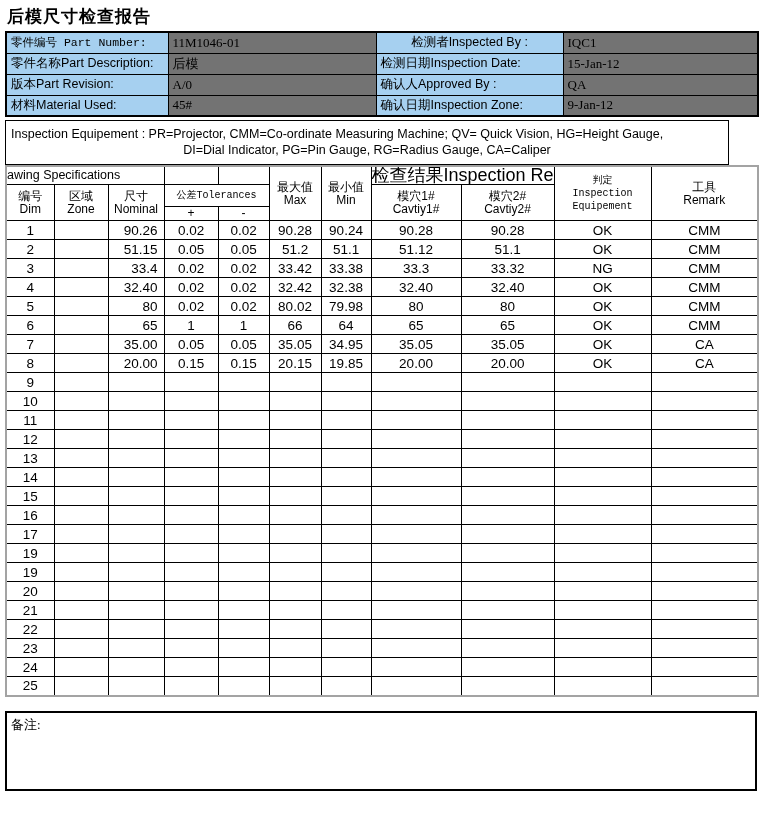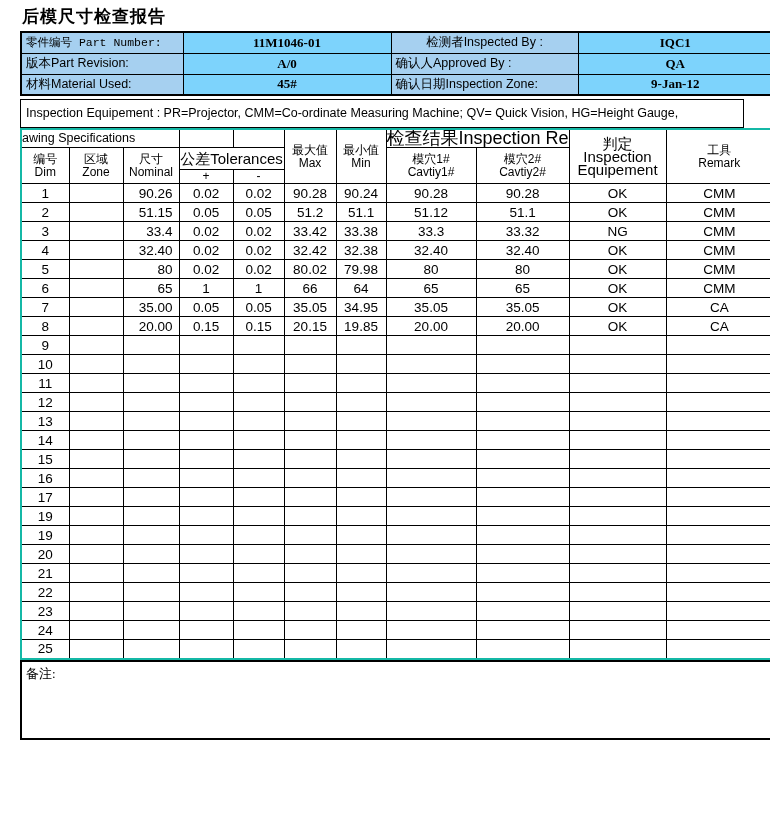--- a/index.html
+++ b/index.html
@@ -1,77 +1,77 @@
 <!DOCTYPE html>
 <html><head>
 <meta charset="utf-8">
 <style>
   * { box-sizing: border-box; }
   html,body { margin:0; padding:0; }
   body {
     width:770px; height:823px; background:#ffffff; color:#000;
     font-family:"Liberation Sans", sans-serif; overflow:hidden;
   }
-  .page { padding:4px 0 0 20px; width:762px; }
+  .page { padding:4px 0 0 5px; width:762px; }
   .title {
     font-size:17px; font-weight:bold; letter-spacing:1px;
     margin:1px 0 5px 2px; height:21px; white-space:nowrap;
   }
   table { border-collapse:collapse; table-layout:fixed;border-radius:15px; }
 
   
   .info-table { width:752px; border:2px solid #000; }
   .info-table td {
     border:1px solid #000; height:21px; padding:0 4px;
     font-size:12.5px; overflow:hidden; white-space:nowrap;
   }
   .info-table td.lbl { background:#A6D0F0; text-align:left; }
   .info-table td.val {
-    background:#7dd3fc; text-align:center;
-    font-family:"Liberation Serif", serif; font-size:13px;font-weight:bold;
+    background:#737373; 
+    font-family:"Liberation Serif", serif; font-size:13px;
   }
   .info-table tr:first-child td.lbl-left {
     font-family:"Liberation Mono", monospace; font-size:11.5px;
   }
   .info-table tr:first-child td.lbl-right { text-align:center; }
 
   
   .equip-box {
     width:724px; border:1px solid #000; margin-top:3px;
     padding:5px 0 6px 0; font-size:12.5px; line-height:16px;
   }
   .equip-line1 { padding-left:5px; white-space:nowrap; }
   .equip-line2 { text-align:center; white-space:nowrap; }
 
   
-  .spec-table { width:752px; border:2px solid #14b8a6; }
+  .spec-table { width:752px; border:2px solid #a3a3a3; }
   .spec-table td {
     border:1px solid #000; text-align:center; padding:0;
     font-size:13.5px; overflow:hidden; line-height:17px;
   }
   .spec-table td.hdr {
     font-size:12px; line-height:13px; white-space:pre-line;
     vertical-align:middle;
   }
   .spec-table td.hdr-mono {
-    font-family:Liberation Sans, sans-serif; font-size:15px;
+    font-family:Liberation Mono, monospace; font-size:10px;
   }
   .spec-table td.spec-title {
     text-align:left; font-size:12.5px; white-space:nowrap; padding-left:0;
   }
   .spec-table td.results-title { font-size:18px; white-space:nowrap; }
   .hrow1 { height:17px; }
   .hrow2 { height:22px; }
   .hrow3 { height:14px; }
   #spec-body tr { height:19px; }
   #spec-body td.num-right { text-align:right; padding-right:6px; }
 
   
   .remarks-box {
-    width:752px; height:80px; border:2px solid #000; margin-top:0;
+    width:752px; height:80px; border:2px solid #000; margin-top:14px;
     padding:3px 4px; font-size:13px;
     font-family:"Liberation Serif", serif;
   }
 </style>
 </head>
 <body>
 
 <div class="page">
 
   <div class="title">后模尺寸检查报告</div>
@@ -84,36 +84,43 @@
         <col style="width:195px">
     </colgroup>
     <tbody id="info-body">
         <tr>
           <td class="lbl lbl-left">零件编号 Part Number:</td>
           <td class="val">11M1046-01</td>
           <td class="lbl lbl-right">检测者Inspected By :</td>
           <td class="val">IQC1</td>
         </tr>
         <tr>
+          <td class="lbl lbl-left">零件名称Part Description:</td>
+          <td class="val">后模</td>
+          <td class="lbl lbl-right">检测日期Inspection Date:</td>
+          <td class="val">15-Jan-12</td>
+        </tr>
+        <tr>
           <td class="lbl lbl-left">版本Part Revision:</td>
           <td class="val">A/0</td>
           <td class="lbl lbl-right">确认人Approved By :</td>
           <td class="val">QA</td>
         </tr>
         <tr>
           <td class="lbl lbl-left">材料Material Used:</td>
           <td class="val">45#</td>
           <td class="lbl lbl-right">确认日期Inspection Zone:</td>
           <td class="val">9-Jan-12</td>
         </tr>
       </tbody>
   </table>
 
   <div class="equip-box">
     <div class="equip-line1">Inspection Equipement : PR=Projector,   CMM=Co-ordinate Measuring Machine;  QV= Quick Vision, HG=Height Gauge,</div>
+    <div class="equip-line2">DI=Dial Indicator,  PG=Pin Gauge, RG=Radius Gauge, CA=Caliper</div>
   </div>
 
   <table class="spec-table">
     <colgroup>
       <col style="width:48px">
         <col style="width:54px">
         <col style="width:56px">
       <col style="width:54px">
         <col style="width:51px">
         <col style="width:52px">

